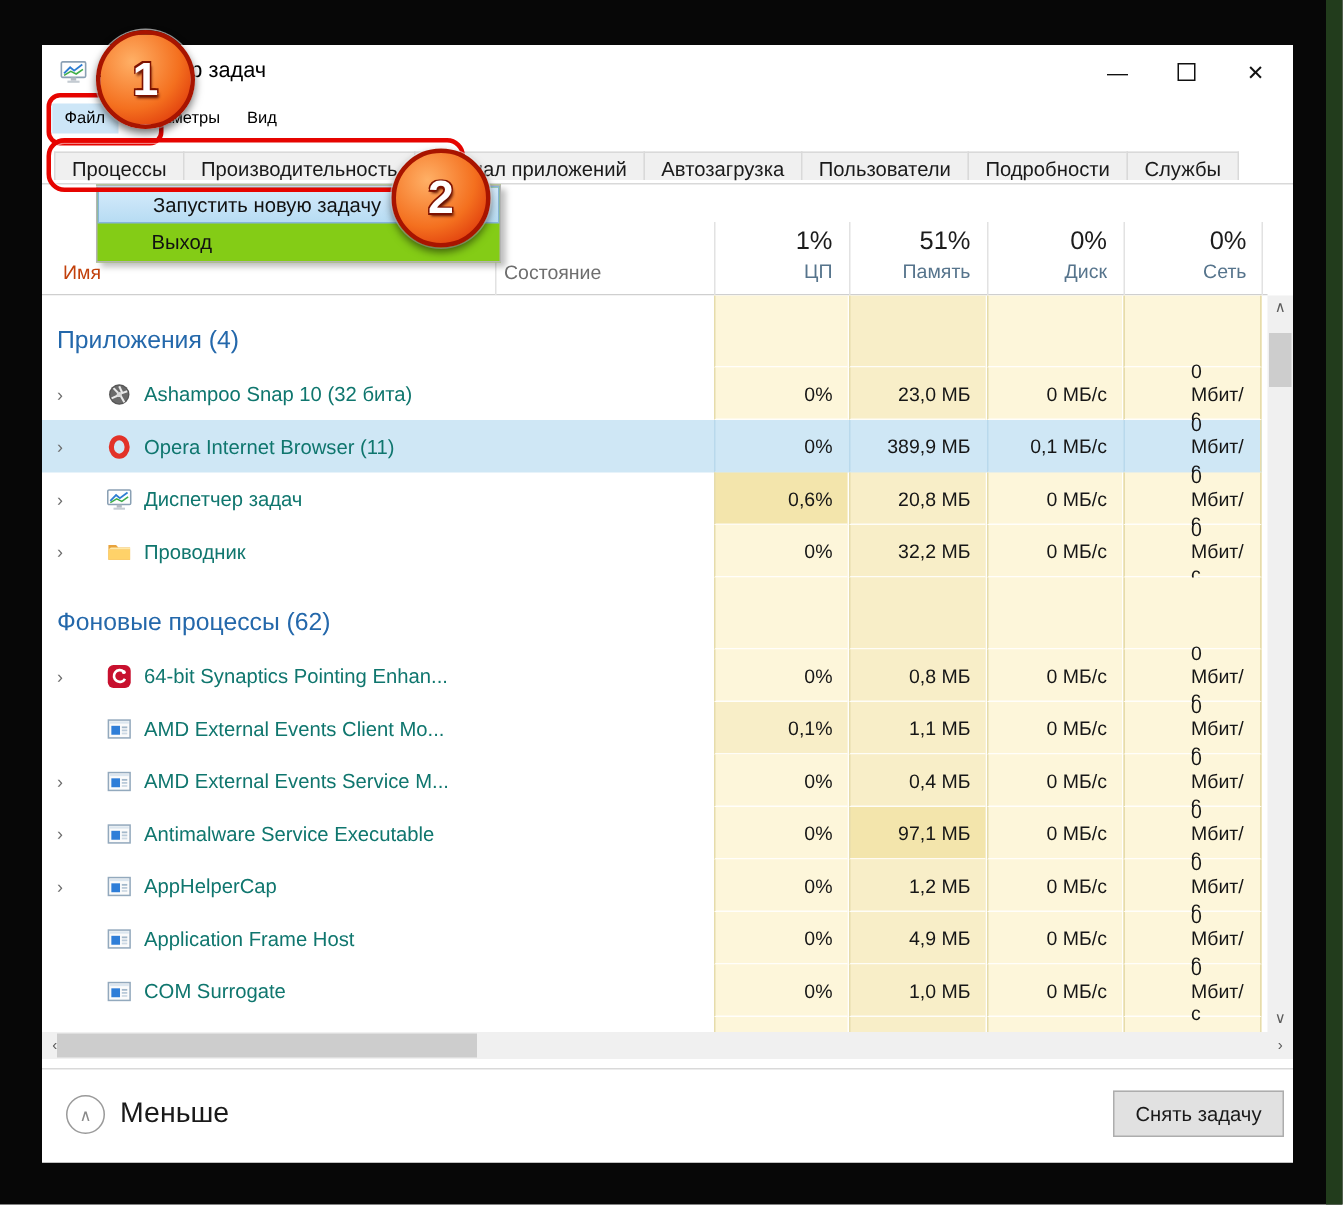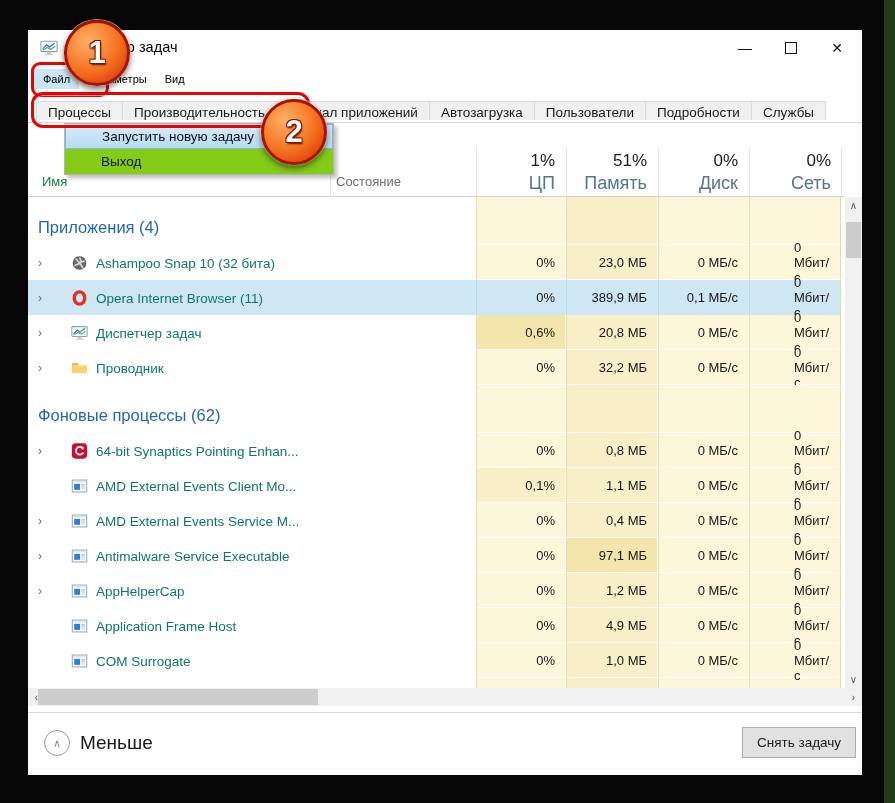--- a/index.html
+++ b/index.html
@@ -19,27 +19,27 @@
   .menubar{position:absolute;left:0;top:35px;width:100%;height:27px;display:flex;align-items:center;padding-left:6px;}
   .menu-item{font-size:11px;color:#000;padding:4px 9px;white-space:nowrap;}
   .menu-item.open{background:#cde6f7;}
   
   .tabstrip{position:absolute;left:0;top:68px;width:100%;height:25px;border-bottom:1px solid #d9d9d9;
             display:flex;align-items:center;padding-left:8px;box-sizing:border-box;}
   .tab{font-size:13.5px;color:#1a1a1a;background:#f0f0f0;border:1px solid #d9d9d9;border-bottom:none;
        padding:3px 11px 0 11px;margin-right:-1px;white-space:nowrap;}
   
   .grid-header{position:absolute;left:0;top:118px;width:817px;height:49px;border-bottom:1px solid #cfcfcf;box-sizing:border-box;}
-  .hdr-name{position:absolute;left:14px;bottom:7px;font-size:13px;color:#15803d;}
+  .hdr-name{position:absolute;left:14px;bottom:7px;font-size:13px;color:#c2410c;}
   .hdr-status{position:absolute;left:308px;bottom:7px;font-size:13px;color:#6e6e6e;}
   .sort-caret{position:absolute;left:205px;top:1px;font-size:10px;color:#7e8b94;}
   .hdr-sep{position:absolute;top:0;width:1px;height:49px;background:#e2e2e2;}
   .hdr-col{position:absolute;top:0;height:49px;text-align:right;box-sizing:border-box;padding-right:10px;border-left:1px solid #e2e2e2;}
   .hdr-col .pct{font-size:17px;color:#1c1c1c;margin-top:3px;}
-  .hdr-col .lbl{font-size:18px;color:#56748c;margin-top:2px;}
+  .hdr-col .lbl{font-size:13px;color:#56748c;margin-top:2px;}
   
   .viewport{position:absolute;left:0;top:167px;width:817px;height:491px;overflow:hidden;background:#fff;}
   .col-bg{position:absolute;top:0;height:100%;box-sizing:border-box;border-left:1px solid #e6dcab;}
   .col-bg.last{border-right:1px solid #e6dcab;}
   .heat0{background:#fdf6da;} .heat1{background:#f8eec8;} .heat2{background:#f3e5ac;}
   .rows{position:relative;width:817px;}
   .row{position:relative;width:813px;}
   .row.proc{height:35px;}
   .row.section{height:48px;}
   .row.selected .rowband{position:absolute;left:0;top:0;width:813px;height:100%;background:#cfe7f5;}

